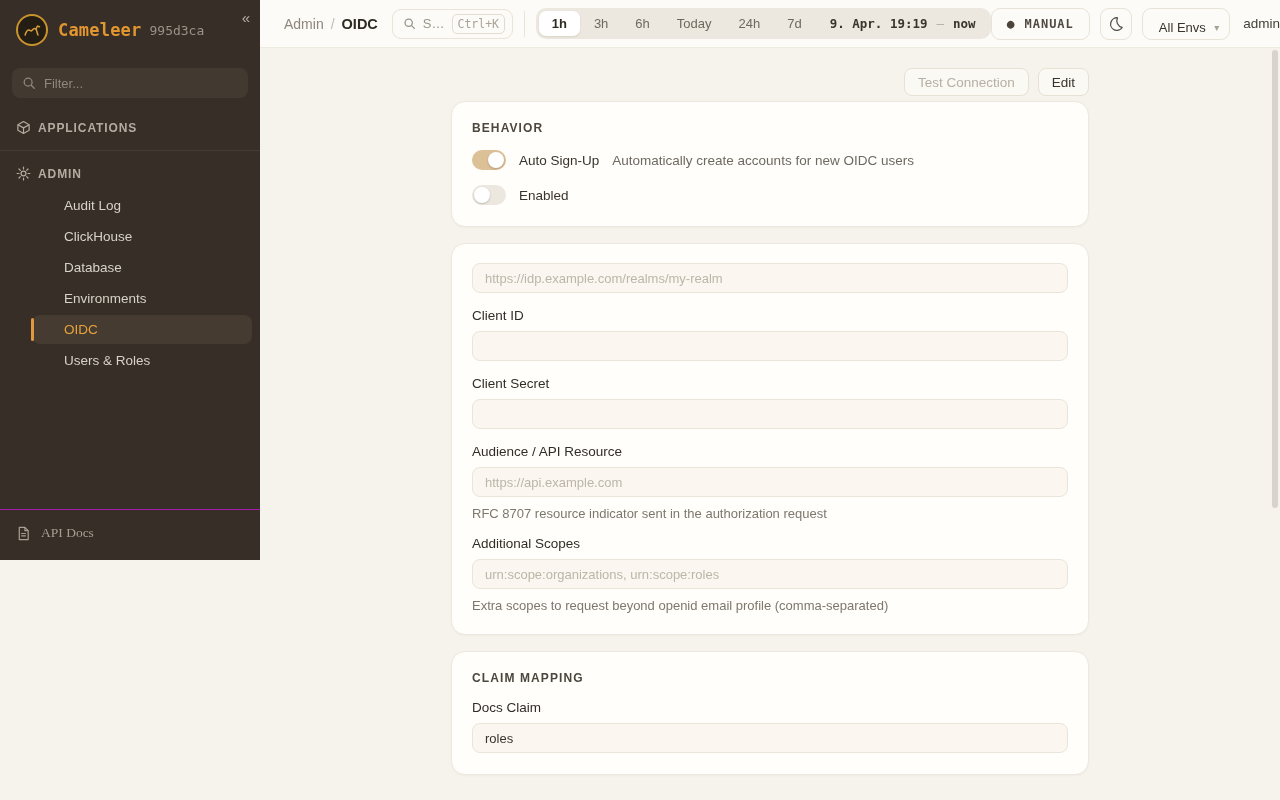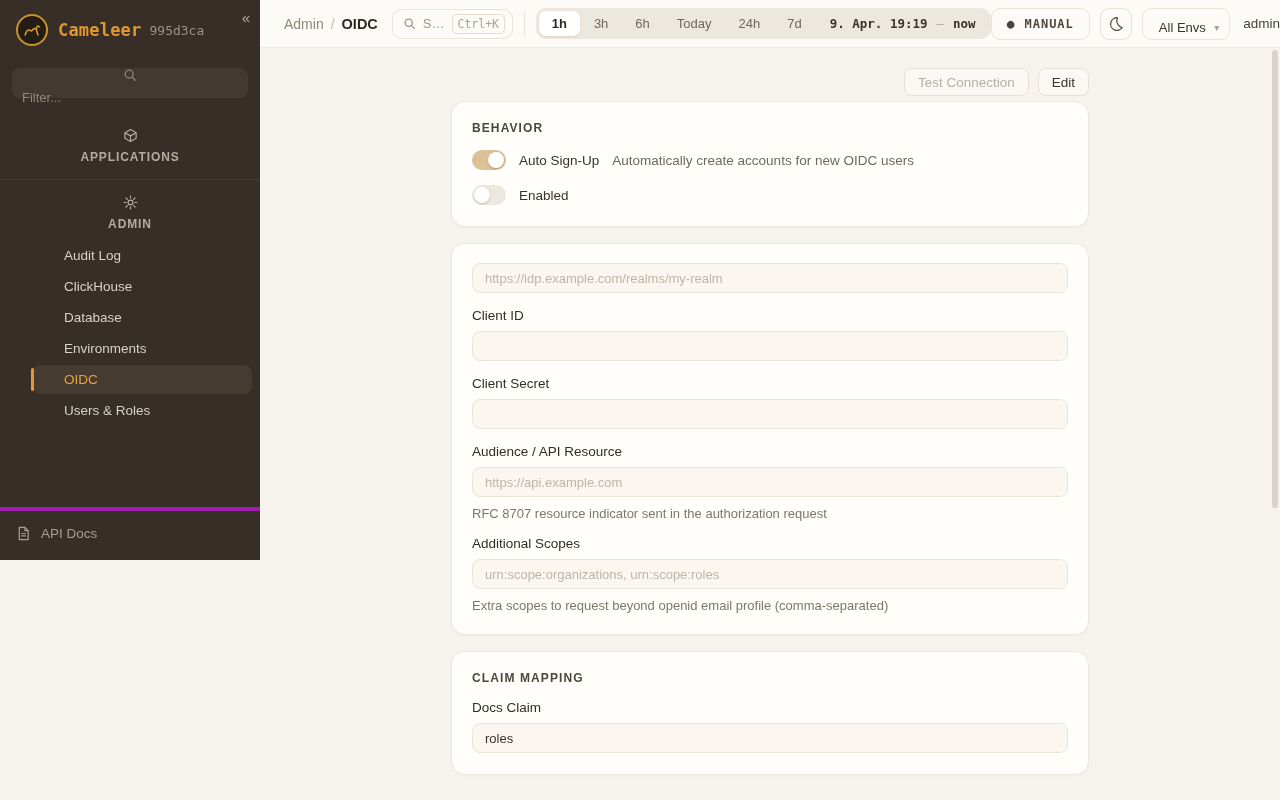--- a/index.html
+++ b/index.html
@@ -21,51 +21,51 @@
   .logo {
     width:32px; height:32px; border-radius:50%;
     background:#241d14; border:2px solid #c9932e;
     display:flex; align-items:center; justify-content:center; flex:0 0 32px;
   }
   .brand-name { margin-left:10px; font-family:"DejaVu Sans Mono", monospace; font-weight:bold; font-size:17px; color:#e2962f; letter-spacing:0.2px; }
   .brand-ver { margin-left:8px; font-family:"DejaVu Sans Mono", monospace; font-size:13px; color:#9b9288; }
   .collapse-btn { position:absolute; right:10px; top:10px; color:#b8b0a5; font-size:15px; cursor:pointer; line-height:1; }
 
   .filter-box {
-    margin:10px 12px 8px; height:30px; background:#423931;
-    border-radius:8px; display:flex; align-items:center; padding:0 10px; gap:8px;flex-direction:column;
+    margin:10px 12px 0; height:30px; background:#423931;
+    border-radius:8px; display:flex; align-items:center; padding:0 10px; gap:8px;
   }
   .filter-box svg { flex:0 0 14px; color:#8f887c; }
   .filter-box input {
     background:transparent; border:none; outline:none; width:100%;
     font-family:"Liberation Sans", sans-serif; font-size:13px; color:#d8d2c9;
   }
   .filter-box input::placeholder { color:#8f887c; }
 
   .nav { margin-top:16px; }
   .nav-header {
     display:flex; align-items:center; gap:7px; padding:6px 16px;
-    font-size:12px; font-weight:bold; letter-spacing:0.9px; color:#b4aca1; cursor:pointer;flex-direction:column;
+    font-size:12px; font-weight:bold; letter-spacing:0.9px; color:#b4aca1; cursor:pointer;
   }
   .nav-header svg { color:#b4aca1; }
   .sb-divider { border-top:1px solid #453d34; margin:9px 0; }
   .nav-items { margin-top:4px;margin-left:24px; }
   .nav-item {
     margin:2px 8px; padding:7px 12px 7px 32px; font-size:13.5px;
     color:#d8d2c9; border-radius:8px; cursor:pointer; position:relative;
   }
   .nav-item.active { background:#453b31; color:#e8a23c; }
   .nav-item.active::before {
     content:""; position:absolute; left:-1px; top:3px; bottom:3px; width:3px;
     background:#e09a3e; border-radius:3px;
   }
   .sb-footer {
     position:absolute; left:0; right:0; bottom:0;
-    border-top:4px solid #a21caf; padding:15px 16px 19px;
-    display:flex; align-items:center; gap:10px; color:#a89f93; font-size:13.5px; cursor:pointer;
+    border-top:1px solid #a21caf; padding:15px 16px 19px;
+    display:flex; align-items:center; gap:10px; color:#a89f93; font-size:13.5px; cursor:pointer;font-family:Liberation Serif, serif;
   }
 
   
   .main { flex:1; display:flex; flex-direction:column; position:relative; min-width:0; }
 
   .topbar {
     height:48px; flex:0 0 48px; background:#fdfbf7; border-bottom:1px solid #f0ebe1;
     display:flex; align-items:center; padding:0 0 0 24px;
   }
   .breadcrumb { display:flex; align-items:center; gap:7px; font-size:14px; white-space:nowrap; }

